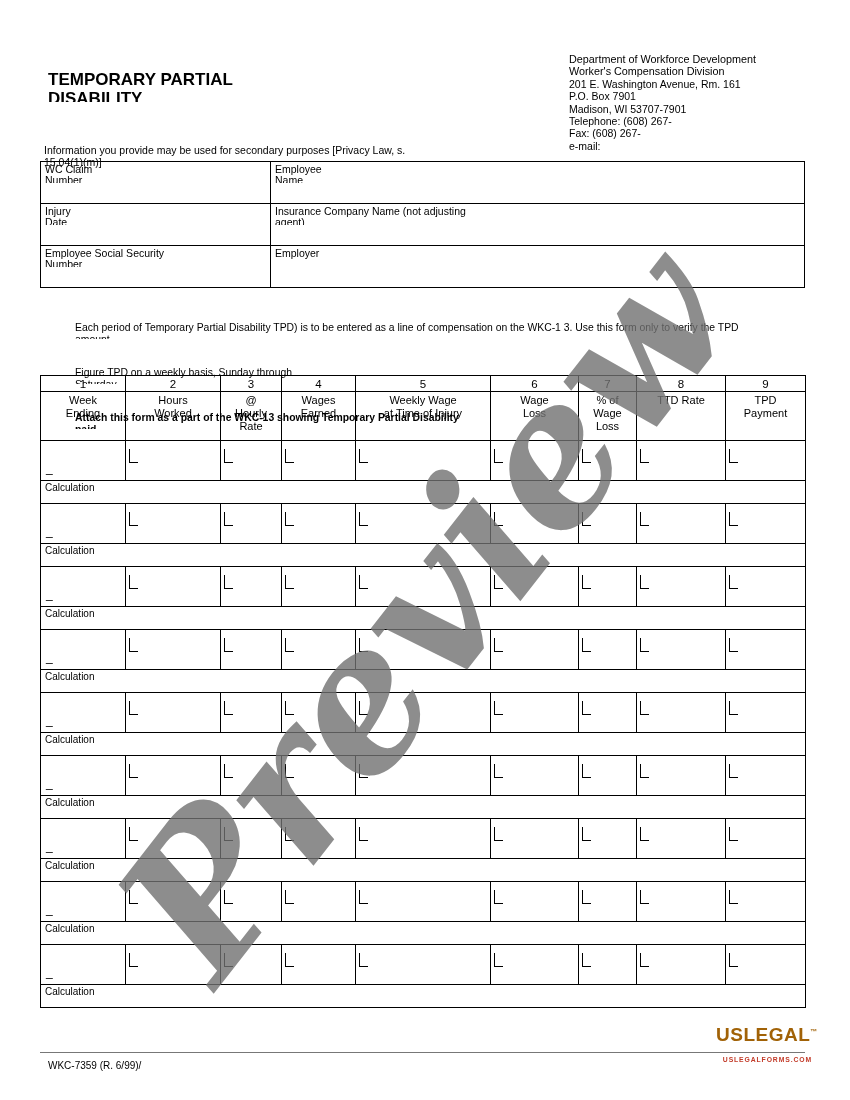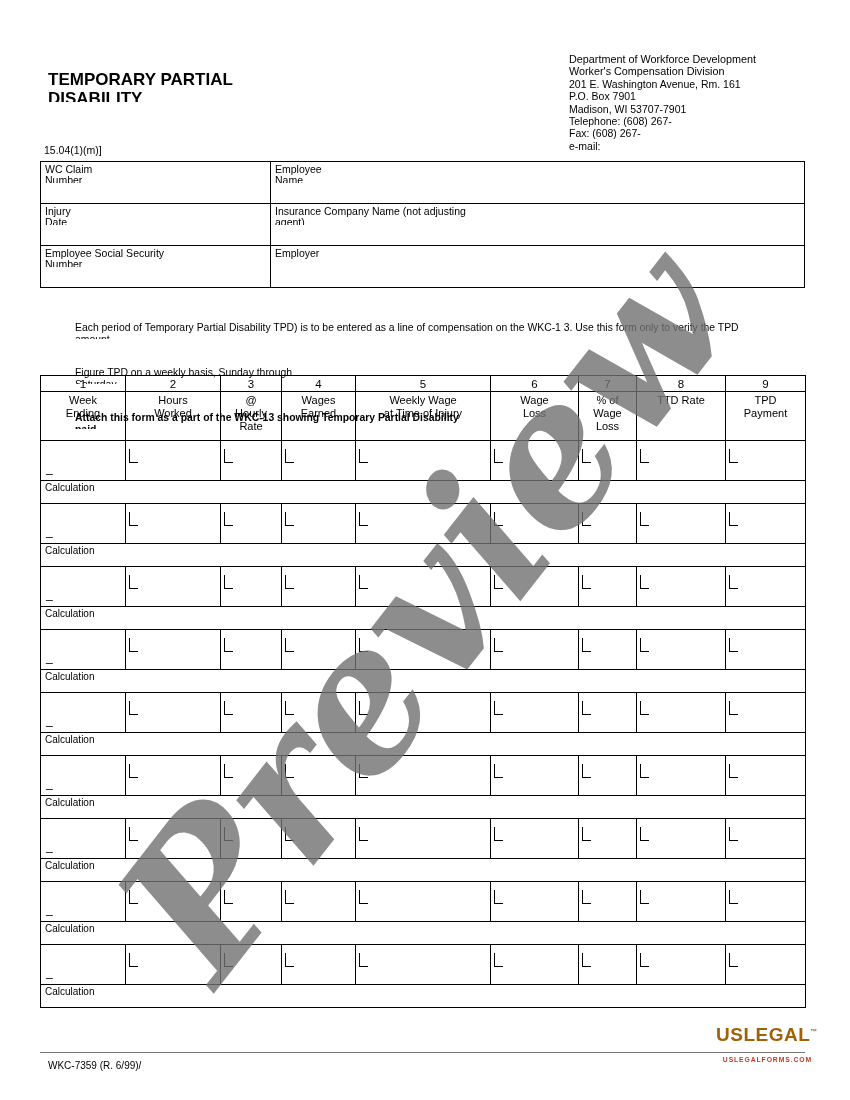--- a/index.html
+++ b/index.html
@@ -68,20 +68,21 @@
       <div class="b">Worker's Compensation Division</div>
       <div>201 E. Washington Avenue, Rm. 161</div>
       <div>P.O. Box 7901</div>
       <div>Madison, WI 53707-7901</div>
       <div>Telephone: (608) 267-</div>
       <div>Fax: (608) 267-</div>
       <div>e-mail:</div>
     </div>
 
   <div class="privacy">
+    <div>Information you provide may be used for secondary purposes [Privacy Law, s.</div>
     <div>15.04(1)(m)]</div>
   </div>
 
   <table class="info-table">
     <tbody id="info-body">
         <tr>
           <td class="c-left">
             <div class="cell-label">
               <div>WC Claim</div>
               <div>Number</div>

